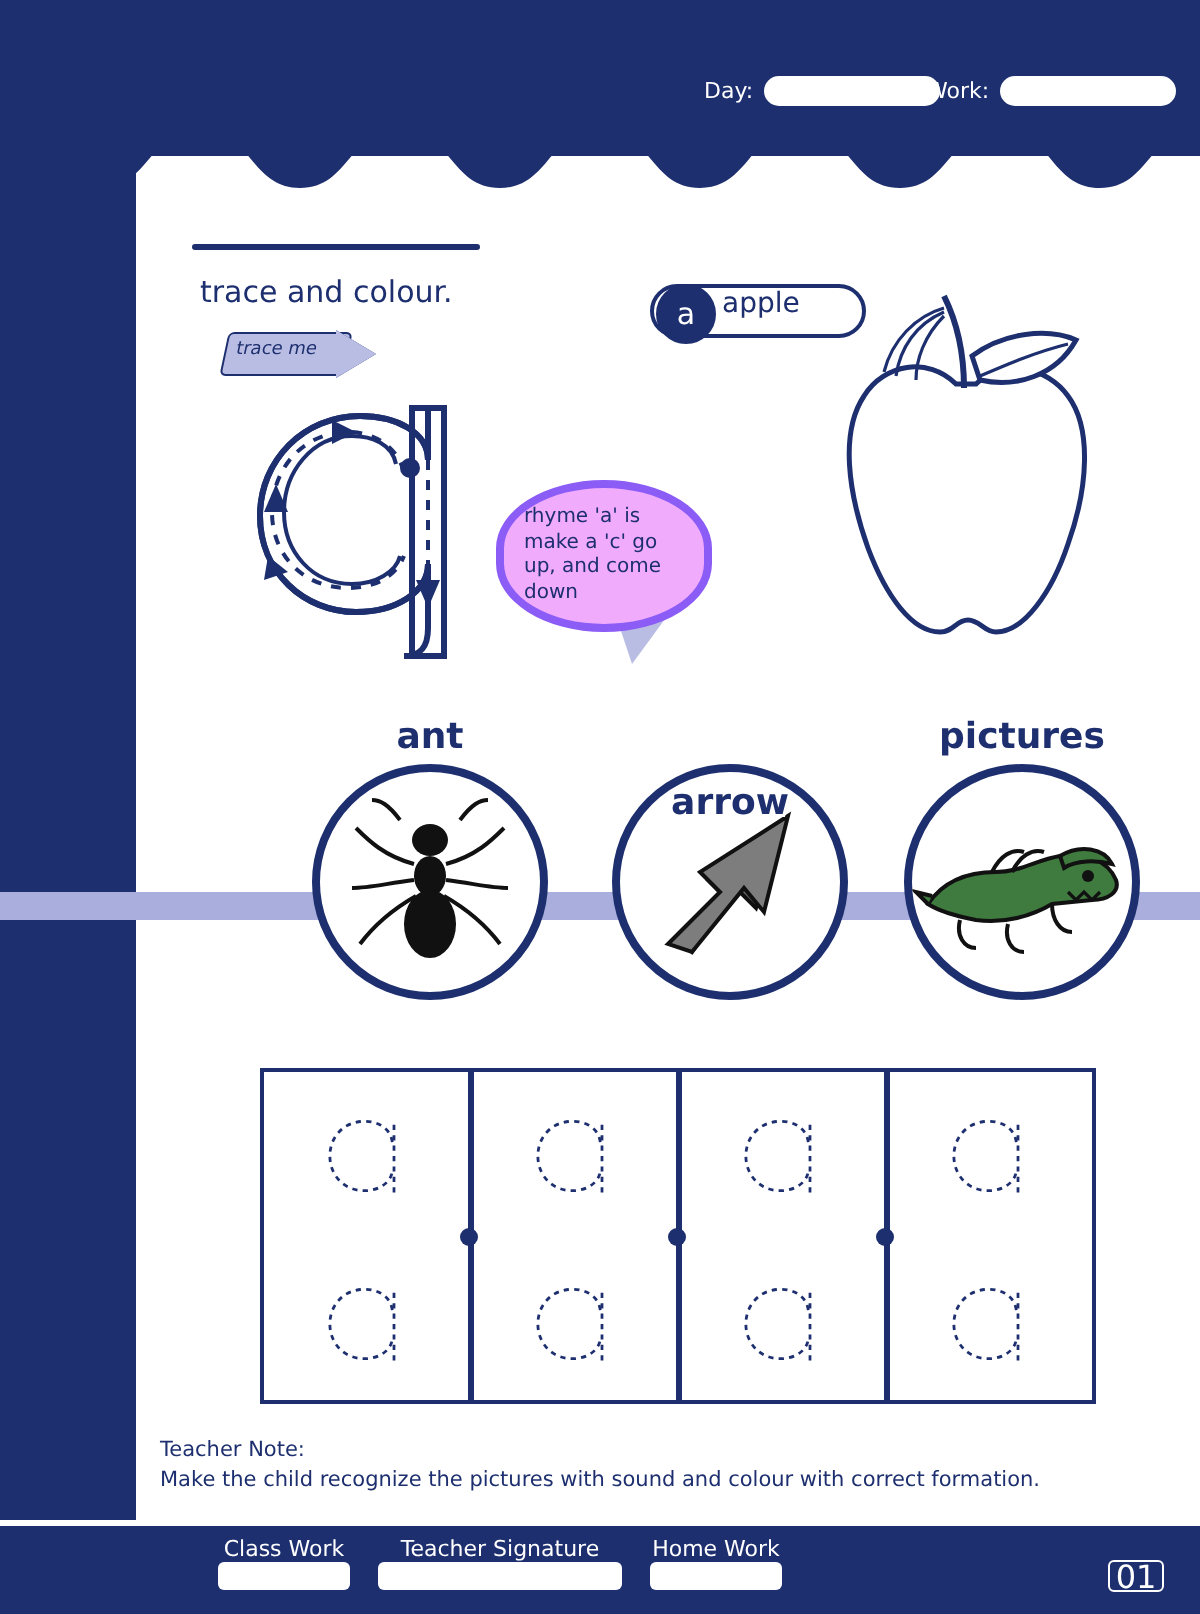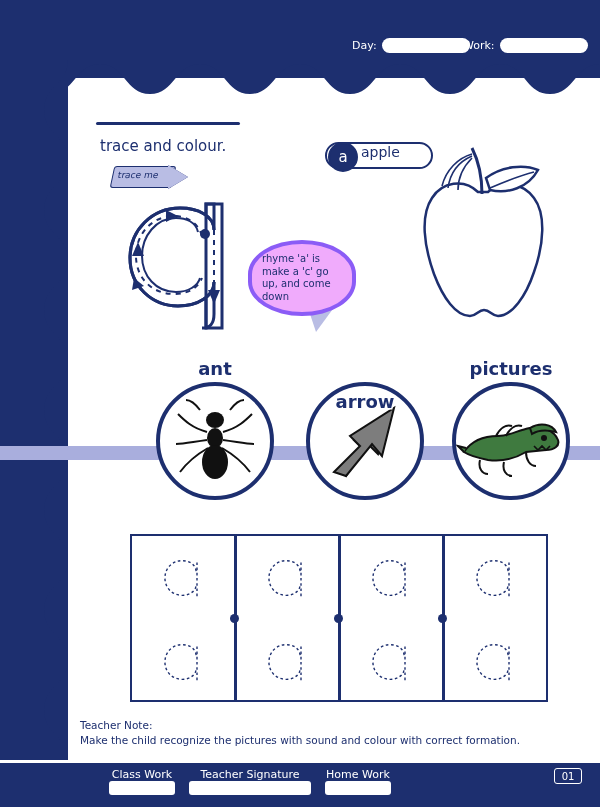--- a/index.html
+++ b/index.html
@@ -177,23 +177,23 @@
     position:absolute; left:80px; top:718px; width:470px;
     color:#1d2f6f; font-size:10.5px; line-height:1.45;
   }
 
   
   .footer-items { position:absolute; left:104px; bottom:12px; display:flex; align-items:center; }
   .footer-items .fi { display:flex; align-items:center; color:#ffffff; font-size:11px; margin-right:4px;flex-direction:column; }
   .footer-items .fbox { width:66px; height:14px; background:#ffffff; border-radius:3px; margin:0 5px; }
   .footer-items .fbox.wide { width:122px; }
   .page-num {
-    position:absolute; right:18px; bottom:23px; width:28px; height:16px;
+    position:absolute; right:18px; bottom:11px; width:28px; height:16px;
     border:1.5px solid #ffffff; border-radius:3px;
-    color:#ffffff; font-size:10px;
+    color:#ffffff; font-size:16px;
     display:flex; align-items:center; justify-content:center;margin-left:12px;
   }
 </style>
 </head>
 <body>
 
 <div class="page">
 
   <div class="navy-top"></div>
   <svg class="navy-top-scallops" viewBox="0 0 600 46" preserveAspectRatio="none">

